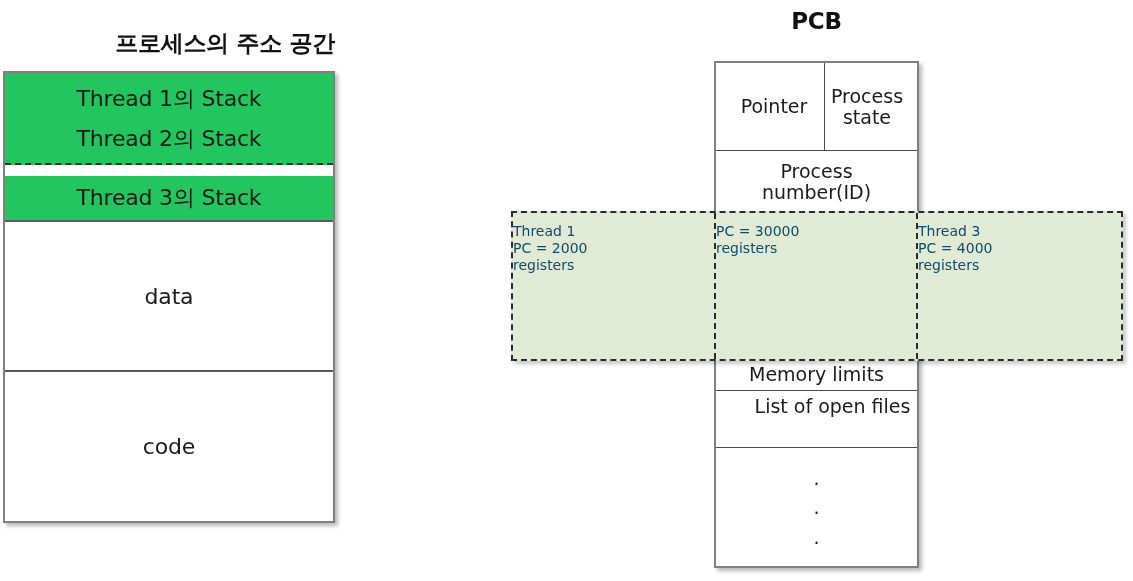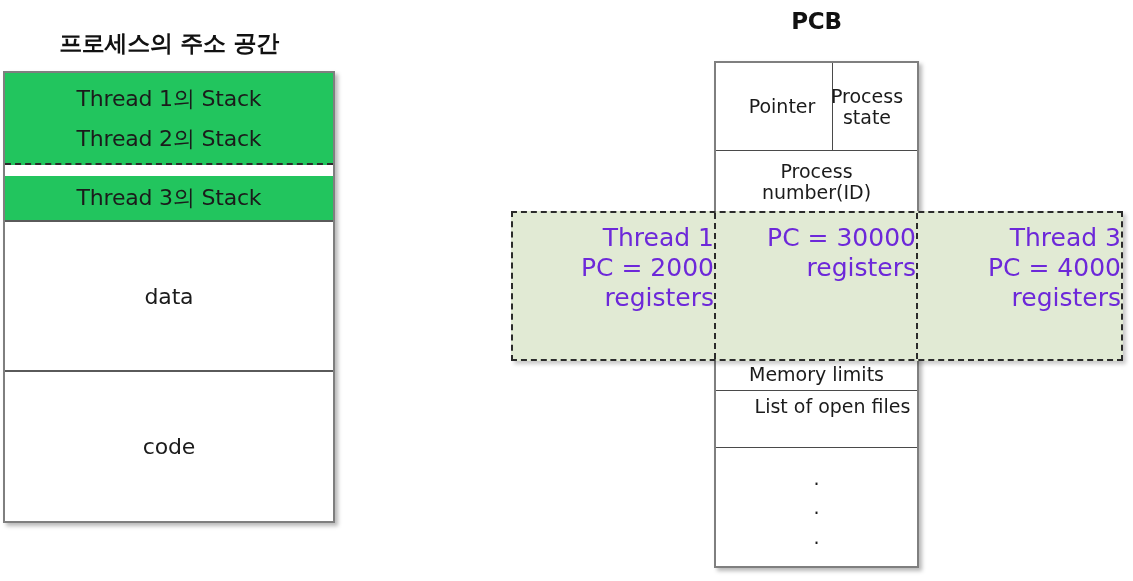--- a/index.html
+++ b/index.html
@@ -98,21 +98,21 @@
     height: 100%;
     box-sizing: border-box;
     display: flex;
     align-items: center;
     justify-content: center;
     text-align: center;
     font-size: 19px;
     line-height: 1.08;
   }
   #pcb-pointer {
-    left: 16px;
+    left: 8px;
     width: 101px;
     border-right: 1px solid #4a4a4a;
   }
   #pcb-state {
     left: 101px;
     width: 100px;
   }
   .dots {
     position: absolute;
     left: 0;
@@ -133,36 +133,36 @@
     height: 150px;
     box-sizing: border-box;
     border: 2px dashed #2b2b2b;
     background: #e1ead4;
     box-shadow: 3px 3px 4px rgba(0,0,0,0.22);
     display: flex;
   }
   .thread-cell {
     box-sizing: border-box;
     padding-top: 10px;
-    text-align: right;
-    font-size: 25px;
+    text-align: left;
+    font-size: 14px;
     line-height: 1.2;
-    color: #6d28d9;
+    color: #0c4a6e;
   }
   #thread-cell-1 { width: 203px; border-right: 2px dashed #2b2b2b; }
   #thread-cell-2 { width: 202px; border-right: 2px dashed #2b2b2b; }
   #thread-cell-3 { width: 203px; }
   .tl { display: block; white-space: nowrap; }
 </style>
 </head>
 <body>
 
 <div id="canvas">
 
-  <div class="title" id="addr-title" style="left:3px; top:28px; width:332px;">프로세스의 주소 공간</div>
+  <div class="title" id="addr-title" style="left:3px; top:28px; width:332px;text-align:right;">프로세스의 주소 공간</div>
 
   <div id="addr-box">
 
     <div class="addr-row stack-row dashed-bottom" style="top:0px; height:53px;">
       <span>Thread 1의 Stack</span>
     </div>
 
     <div class="addr-row stack-row dashed-bottom" style="top:42px; height:50px;">
       <span>Thread 2의 Stack</span>
     </div>

